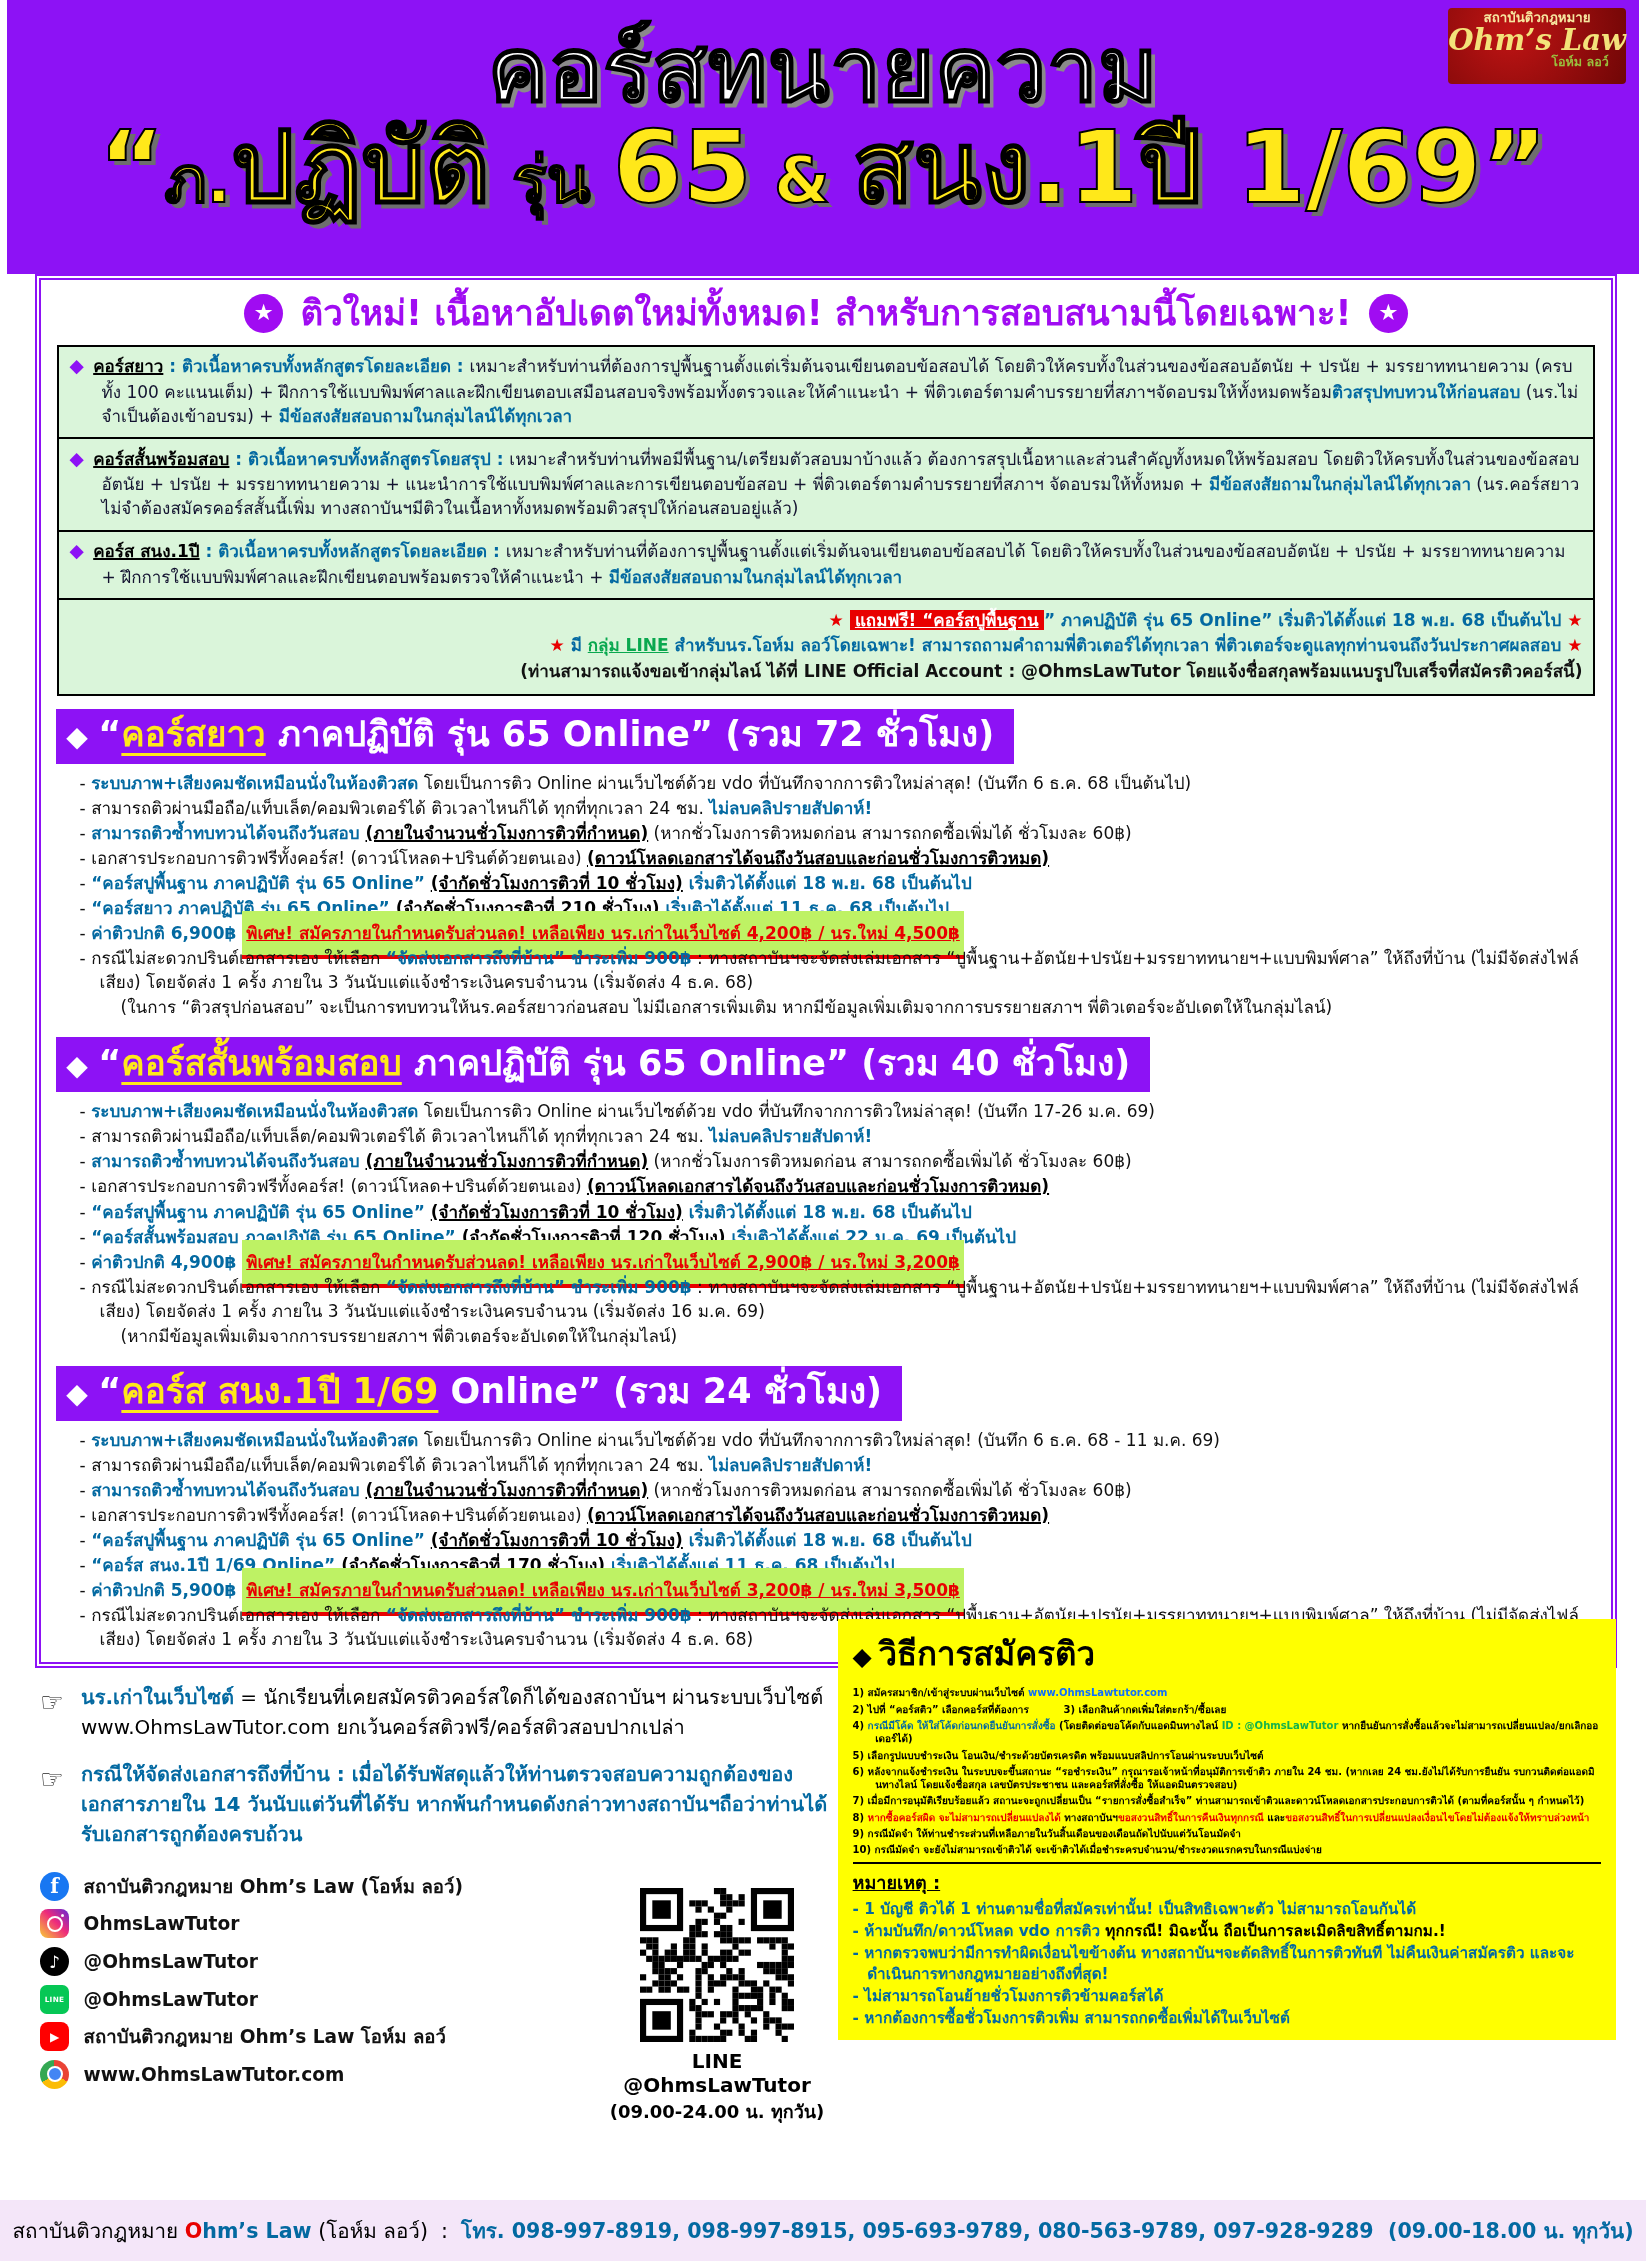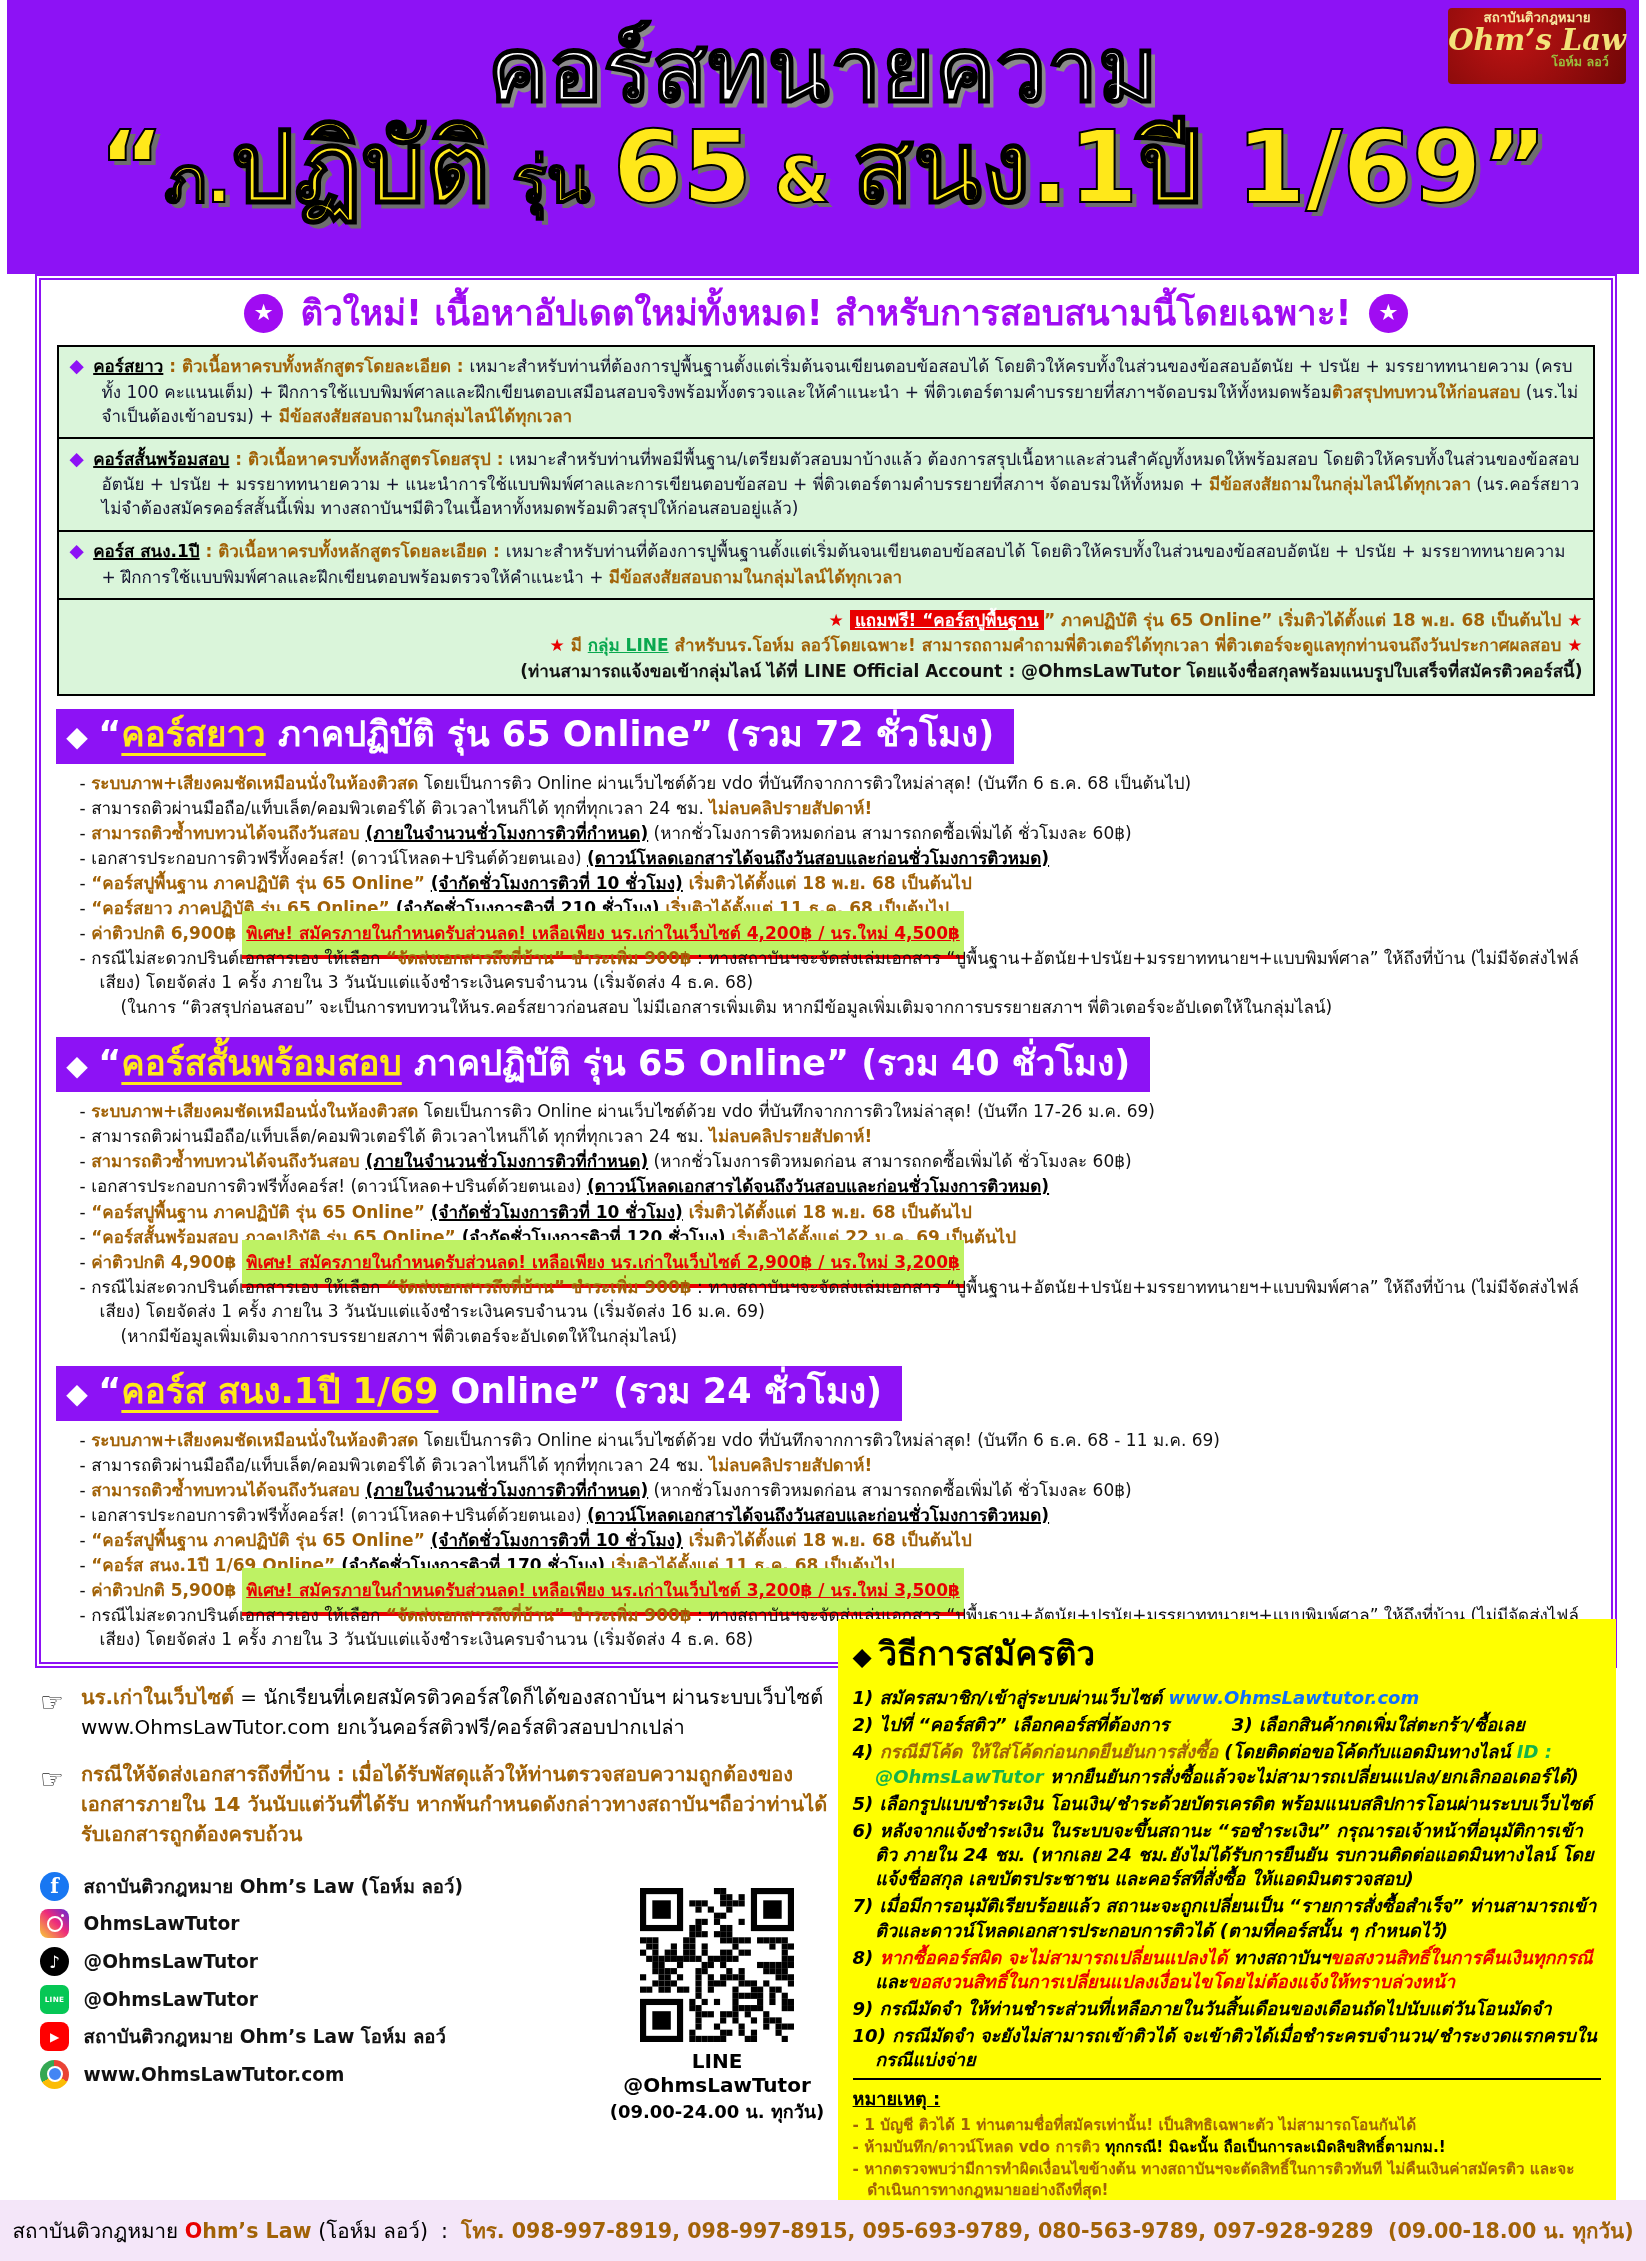--- a/index.html
+++ b/index.html
@@ -28,21 +28,21 @@
             color:#a00cf2;font-weight:800;font-size:35px;line-height:1.2;}
   .sub-star{width:39px;height:39px;border-radius:50%;background:#a00cf2;color:#fff;display:inline-flex;
             align-items:center;justify-content:center;font-size:22.6px;flex:0 0 auto;}
 
   .iboxes{border:2.7px solid #000;background:#daf5da;margin:0 2.7px;}
   .ibox{border-top:2.7px solid #000;padding:6.6px 10.6px 9.3px;font-size:17px;line-height:1.42;color:#131330;}
   .ibox-list > div:first-of-type{border-top:none;}
   .ibox-line{padding-left:32px;text-indent:-32px;}
   .dia{color:#8d12f5;font-size:18.6px;margin-right:9.3px;}
   .seg{white-space:pre-wrap;}
-  .s-b{font-weight:800;color:#a16207;}
+  .s-b{font-weight:800;color:#0369a1;}
   .s-bu{font-weight:800;color:#000;text-decoration:underline;text-decoration-thickness:2px;}
   .promo .promo-line{font-weight:800;color:#111;margin:1.3px 0;padding-left:4px;text-align:right;}
   .promo .promo-line.ind{padding-left:40px;font-weight:600;}
   .s-star{color:#e80000;}
   .s-redbox{background:#e80000;color:#fff;text-decoration:underline;padding:0 5.3px;}
   .s-greenu{color:#0aa84f;font-weight:800;text-decoration:underline;}
 
   .sections{margin:13.3px 0 0 1.3px;}
   .sec{margin-bottom:17.3px;}
   .sec-head{display:inline-block;background:#8d12f5;color:#fff;font-size:35px;font-weight:800;
@@ -81,21 +81,21 @@
   .qr-block{width:226px;text-align:center;margin-top:16px;}
   .qr svg{width:154px;height:154px;}
   .qr-c1{font-size:20px;font-weight:800;margin-top:5.3px;}
   .qr-c2{font-size:18px;font-weight:600;}
 
   
   .signup{position:absolute;left:838px;top:1619px;width:778px;max-height:582px;overflow:hidden;
           background:#ffff00;padding:6.6px 14.6px 10.6px;box-sizing:border-box;z-index:2;}
   .signup-title{font-size:33px;font-weight:800;margin:1.3px 0 6.6px;color:#000;}
   .st-dia{font-size:25px;margin-right:6.6px;color:#000;}
-  .s-item{font-size:18px;line-height:1.35;color:#000;font-weight:600;padding-left:22.6px;text-indent:-22.6px;margin-bottom:2.7px;font-style:italic;}
+  .s-item{font-size:10px;line-height:1.35;color:#000;font-weight:600;padding-left:22.6px;text-indent:-22.6px;margin-bottom:2.7px;}
   .s-item .s-b{font-weight:800;}
   .s-blue{color:#0d6efd;font-weight:800;}
   .s-green{color:#15b24b;font-weight:800;}
   .s-red{color:#e80000;font-weight:800;}
   .s-divider{border-top:2.7px solid #000;margin:5.3px 0 4px;}
   .s-notes-title{font-size:18px;font-weight:800;text-decoration:underline;margin-bottom:2.7px;}
   .s-note{font-size:15.3px;line-height:1.35;font-weight:600;padding-left:14.6px;text-indent:-14.6px;margin-bottom:1.3px;}
   .s-note .s-b{font-weight:800;}
 
   

